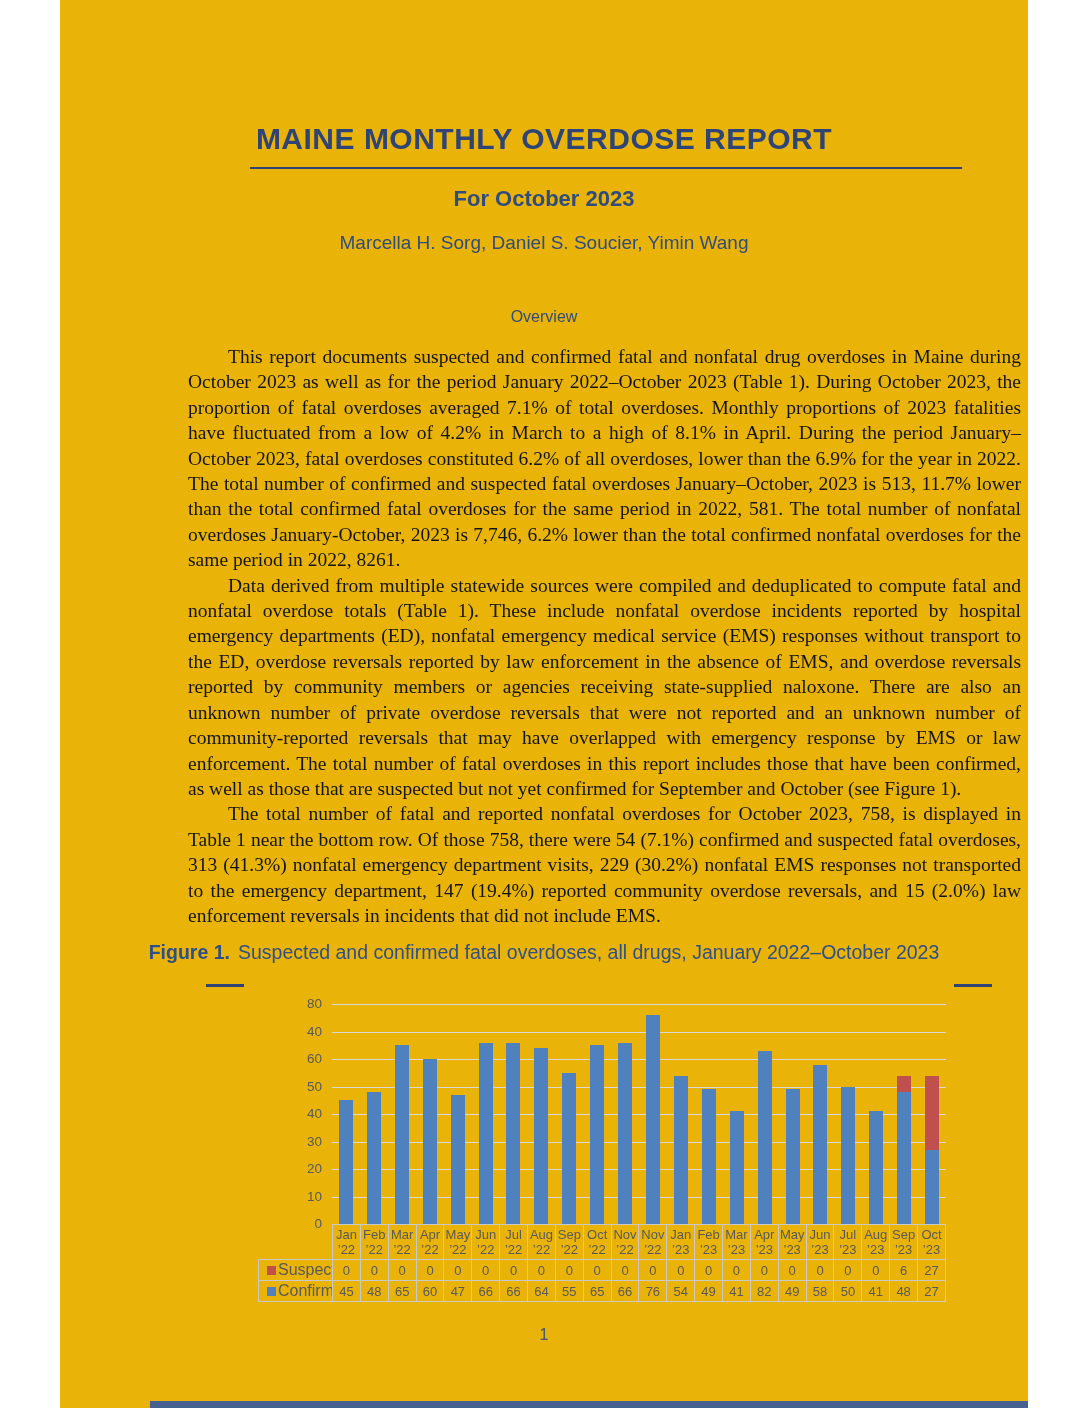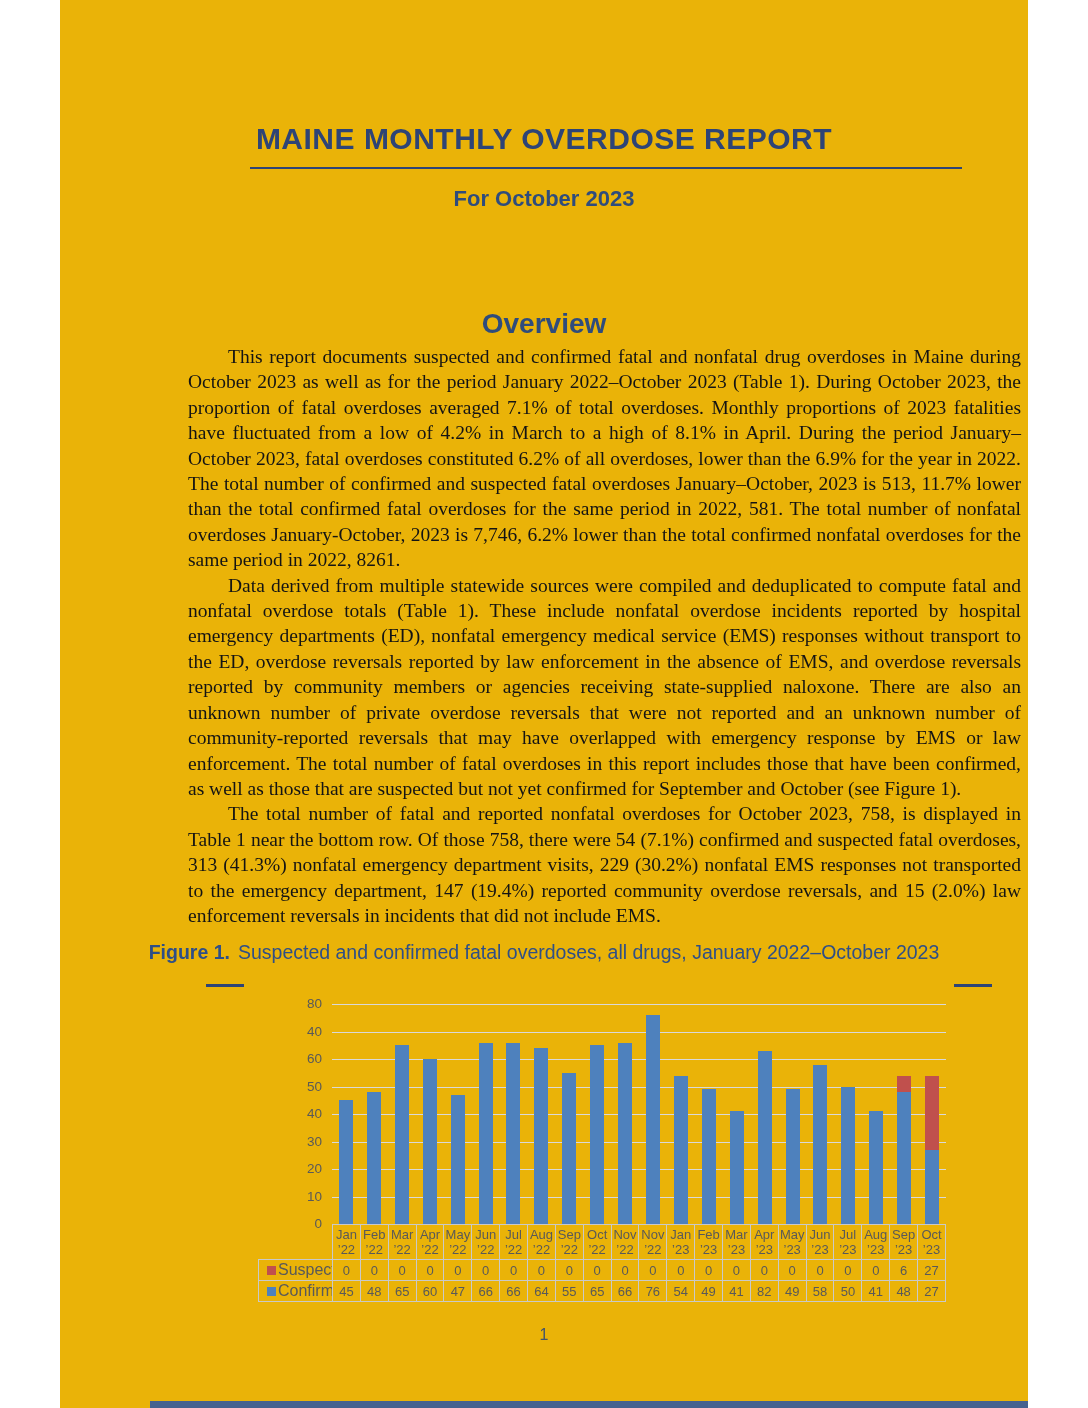--- a/index.html
+++ b/index.html
@@ -23,22 +23,22 @@
     font-family:"Liberation Sans", sans-serif; font-weight:bold;
     font-size:22px; color:#2F4C7C;
   }
   .authors {
     position:absolute; top:229px; left:0; width:100%; text-align:center;
     font-family:"Liberation Sans", sans-serif; font-size:19px;
     line-height:27px; color:#2F4C7C;
   }
   .overview-heading {
     position:absolute; top:308px; left:0; width:100%; text-align:center;
-    font-family:"Liberation Sans", sans-serif; font-weight:bold;
-    font-size:28px; color:#2F4C7C;
+    font-family:"Liberation Sans", sans-serif; font-weight:normal;
+    font-size:16px; color:#2F4C7C;
   }
   .body-text {
     position:absolute; top:344px; left:128px; width:833px;
     font-size:19.5px; line-height:25.4px; text-align:justify; color:#141414;
   }
   .body-text p { text-indent:40px; margin:0; }
   .figure-caption {
     position:absolute; top:941px; left:0; width:100%; text-align:center;
     font-family:"Liberation Sans", sans-serif; font-size:19.5px; color:#2F4F87;
   }
@@ -94,20 +94,21 @@
 </head>
 <body>
 
 <div class="page">
 
   <div class="doc-title">MAINE MONTHLY OVERDOSE REPORT</div>
   <div class="title-rule"></div>
   <div class="doc-subtitle">For October 2023</div>
 
   <div class="authors">
+    <div>Marcella H. Sorg, Daniel S. Soucier, Yimin Wang</div>
   </div>
 
   <div class="overview-heading">Overview</div>
 
   <div class="body-text">
     <p>This report documents suspected and confirmed fatal and nonfatal drug overdoses in Maine during October 2023 as well as for the period January 2022–October 2023 (Table 1). During October 2023, the proportion of fatal overdoses averaged 7.1% of total overdoses. Monthly proportions of 2023 fatalities have fluctuated from a low of 4.2% in March to a high of 8.1% in April. During the period January–October 2023, fatal overdoses constituted 6.2% of all overdoses, lower than the 6.9% for the year in 2022.  The total number of confirmed and suspected fatal overdoses January–October, 2023 is 513, 11.7% lower than the total confirmed fatal overdoses for the same period in 2022, 581. The total number of nonfatal overdoses January-October, 2023 is 7,746, 6.2% lower than the total confirmed nonfatal overdoses for the same period in 2022, 8261.</p>
     <p>Data derived from multiple statewide sources were compiled and deduplicated to compute fatal and nonfatal overdose totals (Table 1). These include nonfatal overdose incidents reported by hospital emergency departments (ED), nonfatal emergency medical service (EMS) responses without transport to the ED, overdose reversals reported by law enforcement in the absence of EMS, and overdose reversals reported by community members or agencies receiving state-supplied naloxone. There are also an unknown number of private overdose reversals that were not reported and an unknown number of community-reported reversals that may have overlapped with emergency response by EMS or law enforcement. The total number of fatal overdoses in this report includes those that have been confirmed, as well as those that are suspected but not yet confirmed for September and October (see Figure 1).</p>
     <p>The total number of fatal and reported nonfatal overdoses for October 2023, 758, is displayed in Table 1 near the bottom row. Of those 758, there were 54 (7.1%) confirmed and suspected fatal overdoses, 313 (41.3%) nonfatal emergency department visits, 229 (30.2%) nonfatal EMS responses not transported to the emergency department, 147 (19.4%) reported community overdose reversals, and 15 (2.0%) law enforcement reversals in incidents that did not include EMS.</p>
   </div>
 

